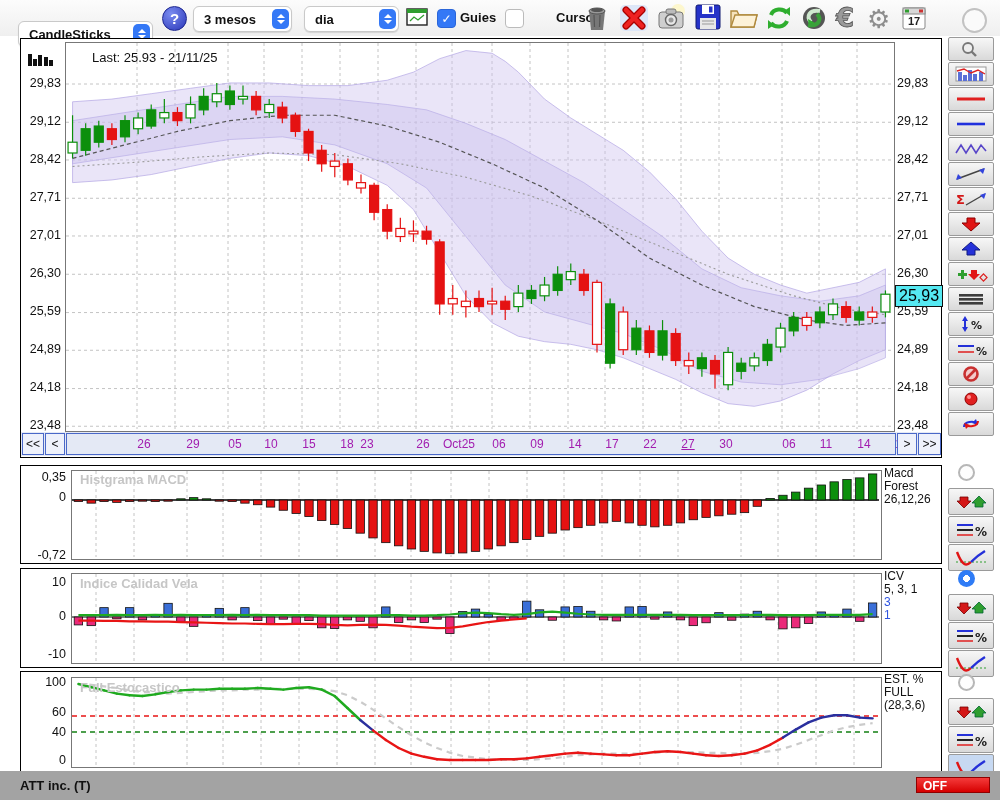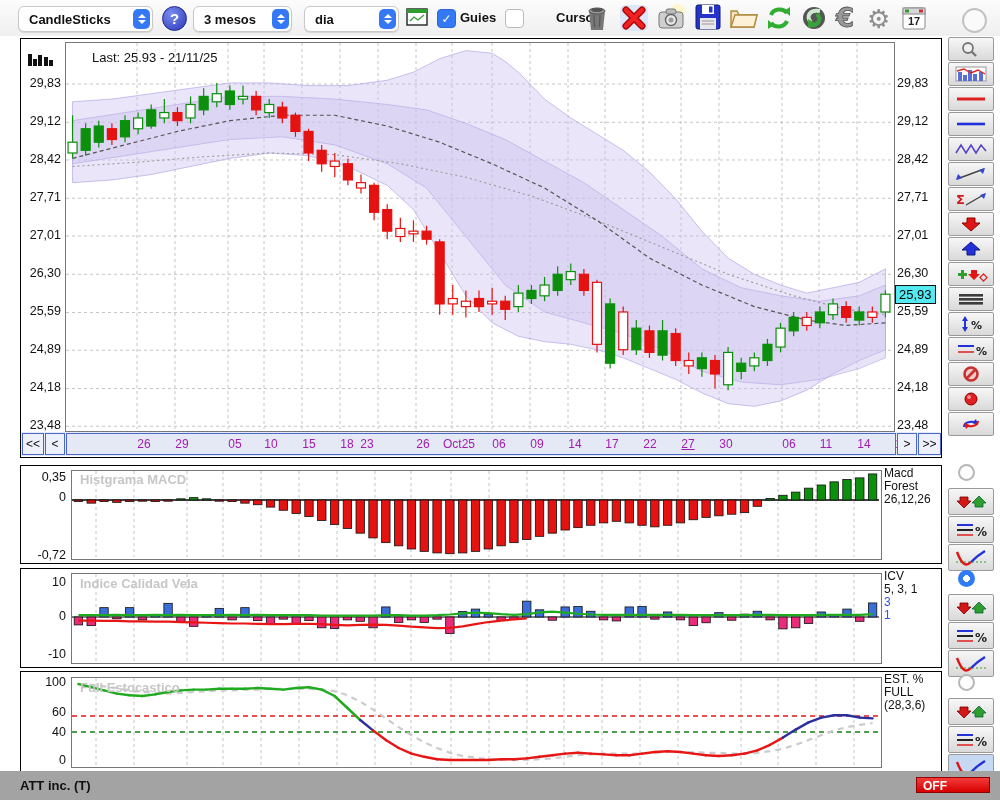--- a/index.html
+++ b/index.html
@@ -21,21 +21,21 @@
   #win-radio{position:absolute;left:962px;top:8px;width:21px;height:21px;border-radius:50%;border:2px solid #c2c2c2;background:#fafafa;}
   
   .frame{position:absolute;border:1.5px solid #000;background:#fff;}
   .plot{position:absolute;border:1px solid #777;background:#fff;}
   .ylab{position:absolute;font-size:12.5px;color:#111;}
   .ylab.r{text-align:left;}
   .ylab.l{text-align:right;}
   .gtitle{position:absolute;font-size:13px;color:#c6c6c6;font-weight:bold;}
   .rlab{position:absolute;font-size:12px;color:#111;line-height:13px;white-space:pre;}
   .rlab.blue{color:#2f54e0;}
-  .curprice{position:absolute;background:#55e9f2;border:1px solid #111;font-size:13px;padding:1px 3px 1px 3px;color:#000;}
+  .curprice{position:absolute;background:#55e9f2;border:1px solid #111;font-size:16px;padding:1px 3px 1px 3px;color:#000;}
   .lastlab{position:absolute;font-size:13px;color:#111;}
   
   #datestrip{position:absolute;left:21px;top:432px;width:919px;height:24px;background:#e4e9f5;}
   .navbtn{position:absolute;top:1px;height:20px;background:#eef1fb;border:1px solid #4a68c8;font-size:12px;color:#111;display:flex;align-items:center;justify-content:center;cursor:default;}
   #datebox{position:absolute;left:45px;top:1px;width:828px;height:20px;border:1px solid #4a68c8;}
   .datelab{position:absolute;top:3px;font-size:12px;color:#a21caf;transform:translateX(-50%);white-space:nowrap;}
   
   .vbtn{position:absolute;left:948px;width:44px;height:22px;border:1px solid #9a9a9a;border-radius:2px;background:linear-gradient(#f7f7f7,#d9d9d9);display:flex;align-items:center;justify-content:center;}
   .vbtn.hl{background:#c7d9f2;}
   .radio{position:absolute;left:958px;width:17px;height:17px;border-radius:50%;border:2px solid #b7b7b7;background:#fdfdfd;box-sizing:border-box;}
@@ -46,21 +46,21 @@
   #cfgpath{position:absolute;left:0;top:7px;width:1000px;text-align:center;font-size:12.5px;font-weight:bold;color:#2a1ee0;}
   #offbtn{position:absolute;left:916px;top:6px;width:74px;height:16px;background:linear-gradient(#f53b3b,#d60000);border:1px solid #8f0000;color:#fff;font-size:12px;font-weight:bold;padding-left:6px;line-height:16px;box-sizing:border-box;}
   svg{display:block;}
 </style>
 </head>
 <body>
 
 <div id="app">
 
   <div id="toolbar">
-    <div class="dropdown" style="left:18px;width:133px;">
+    <div class="dropdown" style="left:18px;width:133px;margin-top:15px;">
       <span class="dlabel">CandleSticks</span>
       <span class="stepper">
           <span class="tri-up"></span>
           <span class="tri-dn"></span>
         </span>
     </div>
     <div class="helpcirc">?</div>
     <div class="dropdown" style="left:193px;width:97px;">
       <span class="dlabel">3 mesos</span>
       <span class="stepper">
@@ -365,21 +365,21 @@
       <span class="ylab r abs" style="left: 897px; top: 380px;">24,18</span>
       <span class="ylab r abs" style="left: 897px; top: 418px;">23,48</span>
     </div>
   <div class="curprice" style="left:895px;top:285px;">25,93</div>
 
   <div id="datestrip">
     <div class="navbtn" style="left:1px;width:20px;">&lt;&lt;</div>
     <div class="navbtn" style="left:24px;width:18px;">&lt;</div>
     <div id="datebox">
         <span class="datelab" style="left: 77px;">26</span>
-        <span class="datelab" style="left: 115px; text-align: right;">29</span>
+        <span class="datelab" style="left: 126px; text-align: right;">29</span>
         <span class="datelab" style="left: 168px;">05</span>
         <span class="datelab" style="left: 204px;">10</span>
         <span class="datelab" style="left: 242px;">15</span>
         <span class="datelab" style="left: 280px;">18</span>
         <span class="datelab" style="left: 300px;">23</span>
         <span class="datelab" style="left: 356px;">26</span>
         <span class="datelab" style="left: 392px;">Oct25</span>
         <span class="datelab" style="left: 432px;">06</span>
         <span class="datelab" style="left: 470px;">09</span>
         <span class="datelab" style="left: 508px;">14</span>

